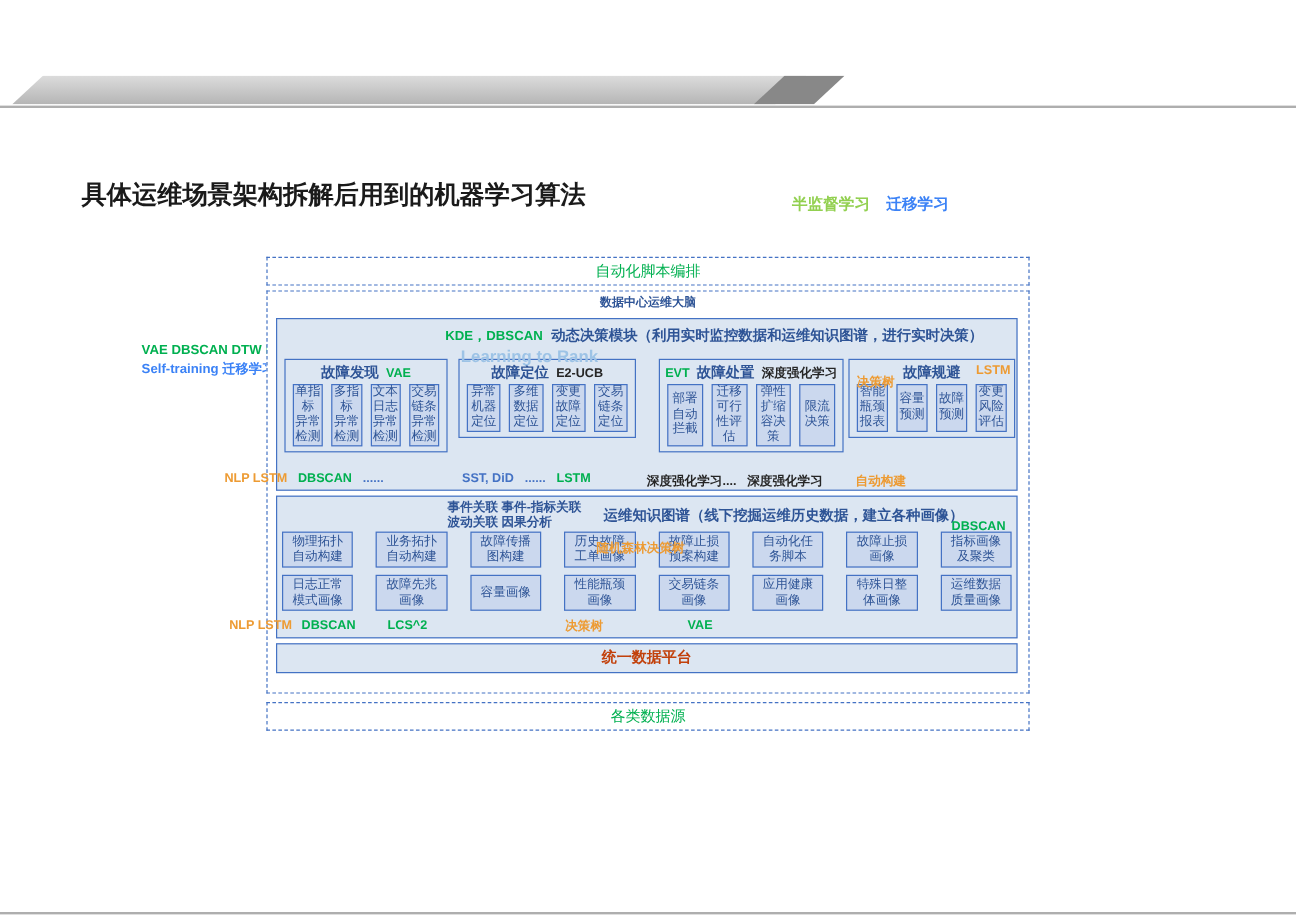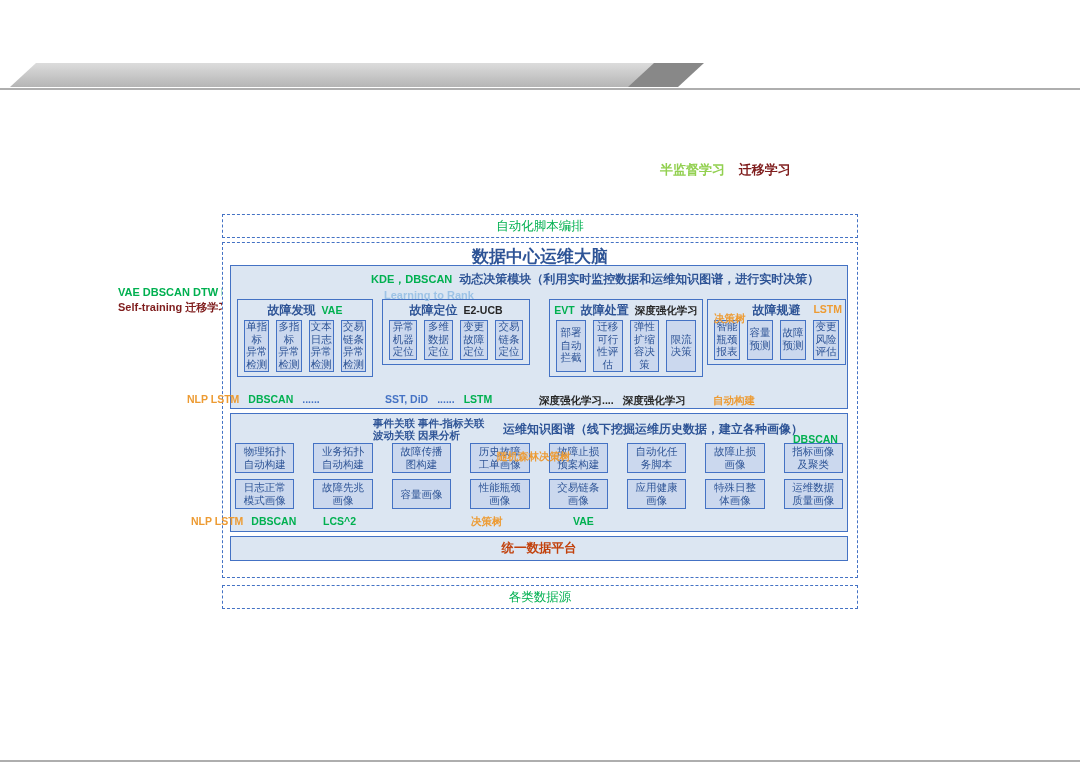--- a/index.html
+++ b/index.html
@@ -15,36 +15,36 @@
   .rule-top{position:absolute;left:0;top:88px;width:100%;height:2px;background:#aeaeae;}
   .rule-bottom{position:absolute;left:0;top:760px;width:100%;height:2px;background:#aeaeae;}
 
   .title{position:absolute;left:68px;top:148px;margin:0;font-size:21px;font-weight:bold;color:#1a1a1a;}
 
   .legend{position:absolute;left:660px;top:160px;font-size:13px;font-weight:bold;line-height:19px;white-space:nowrap;}
   .legend-row span{margin-right:10px;}
 
   
   .c-green{color:#00B050;} .c-semigreen{color:#92D050;} .c-orange{color:#ED9B33;}
-  .c-purple{color:#7f1d1d;} .c-dark{color:#262626;} .c-blue{color:#2E5496;}
+  .c-purple{color:#3b82f6;} .c-dark{color:#262626;} .c-blue{color:#2E5496;}
   .c-borderblue{color:#4472C4;} .c-lightblue{color:#9DC3E6;}
 
   .dashed-box{position:absolute;border:1.5px dashed #4472C4;background:#fff;box-sizing:border-box;}
   .solid-box{position:absolute;background:#DCE6F2;border:1.2px solid #4472C4;box-sizing:border-box;}
 
   .orchestration{left:222px;top:214px;width:636px;height:24px;display:flex;align-items:center;justify-content:center;}
   .orchestration span{font-size:12.5px;}
 
   .brain{left:222px;top:242px;width:636px;height:336px;}
-  .brain-title{text-align:center;margin-top:2px;color:#2E5496;font-weight:bold;font-size:17px;}
+  .brain-title{text-align:center;margin-top:2px;color:#2E5496;font-weight:bold;font-size:10px;}
 
   .decision{left:7px;top:22px;width:618px;height:144px;}
   .decision-title{position:absolute;left:140px;top:5px;font-size:12px;font-weight:bold;white-space:nowrap;}
   .decision-title .prefix{font-size:11px;margin-right:7px;}
-  .ltr-note{position:absolute;left:153px;top:23px;font-size:11px;font-weight:bold;z-index:3;}
+  .ltr-note{position:absolute;left:153px;top:23px;font-size:14px;font-weight:bold;z-index:3;}
 
   .section{position:absolute;top:33px;border:1px solid #4472C4;box-sizing:border-box;}
   .s1{left:6px;width:136px;} .s2{left:151px;width:148px;} .s3{left:318px;width:154px;} .s4{left:476px;width:139px;}
   .sec-head{position:relative;display:flex;justify-content:center;align-items:baseline;gap:6px;margin-top:2px;height:15px;font-size:12px;white-space:nowrap;}
   .sec-name{color:#2E5496;font-weight:bold;}
   .sec-tag{font-size:10.5px;font-weight:bold;}
   .tag-right{position:absolute;right:3px;top:1px;}
   .sec-overlay{position:absolute;left:6px;top:12px;font-size:10.5px;font-weight:bold;z-index:2;}
 
   .cells{display:grid;grid-template-columns:1fr 1fr 1fr 1fr;gap:7px;padding:3px 6px 4px 6px;font-family:Liberation Serif, serif;}
@@ -79,20 +79,21 @@
 </head>
 <body>
 
 <div class="slide">
 
   <div class="deco-light"></div>
   <div class="deco-dark"></div>
   <div class="rule-top"></div>
   <div class="rule-bottom"></div>
 
+  <h1 class="title">具体运维场景架构拆解后用到的机器学习算法</h1>
 
   <div class="legend">
     <div class="legend-row">
       <span class="c-semigreen">半监督学习</span>
       <span class="c-purple">迁移学习</span>
     </div>
   </div>
 
   <div class="dashed-box orchestration">
     <span class="c-green">自动化脚本编排</span>

